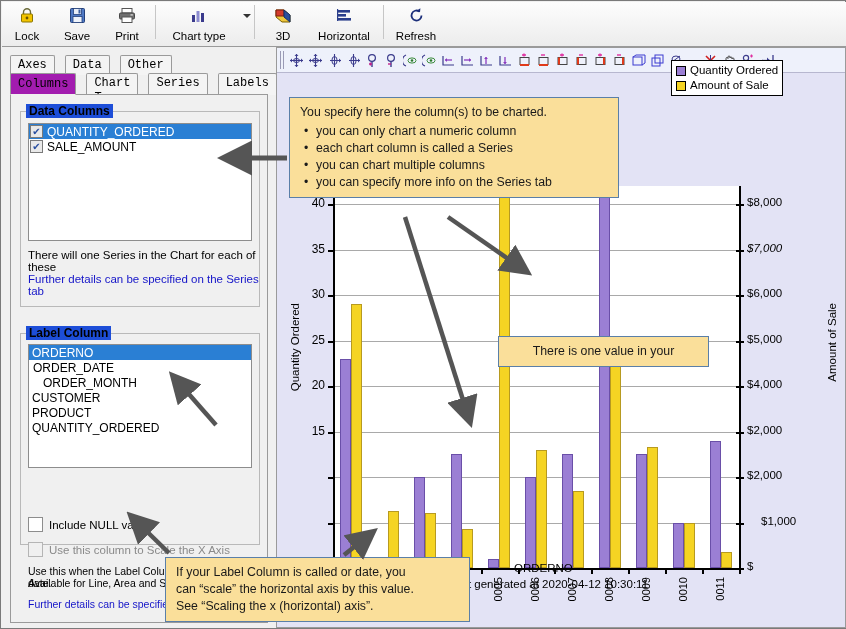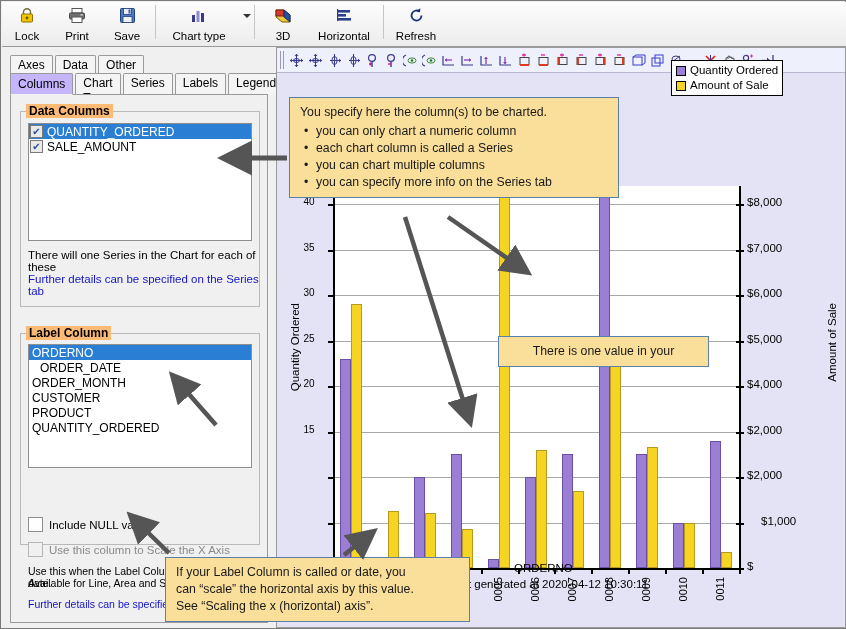--- a/index.html
+++ b/index.html
@@ -19,26 +19,26 @@
   .tbtn .ic{height:20px;display:flex;align-items:center;justify-content:center;}
   .tbtn .lbl{font-size:11.5px;color:#000;line-height:14px;margin-top:4px;white-space:nowrap;}
   .tbsep{width:1px;height:34px;background:#c6c6c6;margin:3px 3px 0 3px;}
   .caret{width:0;height:0;border-left:4px solid transparent;border-right:4px solid transparent;border-top:4px solid #333;margin-left:4px;margin-top:12px;}
 
   
   .leftpanel{position:absolute;left:1px;top:46px;width:272px;height:581px;background:#f0f0f0;}
   .tabrow1{position:absolute;left:8px;top:8px;height:20px;display:flex;}
   .tabrow2{position:absolute;left:8px;top:26px;height:22px;display:flex;}
   .tab{background:#f4f4f4;border:1px solid #9a9a9a;border-bottom:none;
-    font-size:12px;color:#000;padding:2px 7px 2px 7px;margin-right:2px;line-height:15px;border-radius:2px 2px 0 0;}
-  .tab.sel{background:#c4b5fd;position:relative;z-index:3;border-bottom:1px solid #f0f0f0;padding-top:3px;}
+    font-size:12px;color:#000;padding:2px 7px 2px 7px;margin-right:10px;line-height:15px;border-radius:2px 2px 0 0;font-family:Liberation Mono, monospace;}
+  .tab.sel{background:#a21caf;position:relative;z-index:3;border-bottom:1px solid #f0f0f0;padding-top:3px;}
   .tabbody{position:absolute;left:8px;top:47px;width:256px;height:527px;background:#f0f0f0;border:1px solid #9a9a9a;border-top:1px solid #9a9a9a;}
 
   .grpbox{position:absolute;border:1px solid #b9b9b9;}
-  .grptitle{position:absolute;font-size:12px;font-weight:bold;color:#000;background:#fdba74;padding:0 3px;}
+  .grptitle{position:absolute;font-size:12px;font-weight:bold;color:#000;background:#1d4ed8;padding:0 3px;}
 
   .listbox{position:absolute;background:#fff;border:1px solid #8d8d8d;overflow:hidden;}
   .lirow{display:flex;align-items:center;height:15px;padding:0 1px;font-size:12px;color:#000;}
   .lirow.sel{background:#2a7fd4;color:#fff;}
   .cbsm{width:11px;height:11px;border:1px solid #7a7a7a;background:#e9e9e9;margin-right:4px;
     display:inline-flex;align-items:center;justify-content:center;flex:0 0 auto;}
   .cbsm span{font-size:10px;line-height:10px;color:#2a4fa0;}
 
   .plaintext{position:absolute;font-size:11.5px;color:#000;}
   .linktext{position:absolute;font-size:11.5px;color:#1414c8;}
@@ -54,21 +54,21 @@
   .chart-toolbar{position:absolute;left:0;top:0;width:568px;height:24px;background:#eef1fb;border-bottom:1px solid #b7b7cf;
     display:flex;align-items:center;overflow:hidden;}
   .grip{width:5px;height:18px;margin:0 2px 0 3px;
     background:repeating-linear-gradient(to right,#9a9ab5 0 1px,transparent 1px 3px);}
   .cicon{width:19px;height:19px;margin:0 0px;flex:0 0 auto;display:flex;align-items:center;justify-content:center;}
 
   .plotarea{position:absolute;background:#fff;border:0;}
   .bar{position:absolute;border:1px solid #6a4fa8;box-sizing:border-box;}
   .bar.s2{border:1px solid #b79a20;}
 
-  .ytick{position:absolute;font-size:10px;color:#000;text-align:center;}
+  .ytick{position:absolute;font-size:12px;color:#000;text-align:right;}
   .ytickR{position:absolute;font-size:11.5px;color:#000;text-align:left;}
   .xlabel{position:absolute;font-size:11px;color:#000;writing-mode:vertical-rl;transform:rotate(180deg);letter-spacing:0px;}
   .axistitle{position:absolute;font-size:11.5px;color:#000;}
   .vtitle{writing-mode:vertical-rl;transform:rotate(180deg);}
 
   .legend{position:absolute;background:#fff;border:1px solid #000;padding:2px 4px;}
   .legrow{display:flex;align-items:center;font-size:11.5px;color:#000;line-height:15px;white-space:nowrap;}
   .legsw{width:8px;height:8px;border:1px solid #000;margin-right:4px;flex:0 0 auto;}
 
   .genstamp{position:absolute;font-size:11.5px;color:#000;}
@@ -94,40 +94,40 @@
           <path d="M4.5 7V5.2a3.5 3.5 0 0 1 7 0V7" fill="none" stroke="#6b6b3a" stroke-width="1.4"></path>
           <rect x="2.5" y="7" width="11" height="8" rx="1" fill="#f2c400" stroke="#8a7400"></rect>
           <circle cx="8" cy="11" r="1.4" fill="#6b5500"></circle>
         </svg>
       </div>
       <div class="lbl">Lock</div>
     </div>
 
     <div class="tbtn">
       <div class="ic">
+        <svg width="17" height="17" viewBox="0 0 17 17">
+          <rect x="1.5" y="1.5" width="14" height="14" rx="1" fill="#4f79c4" stroke="#24407a"></rect>
+          <rect x="4.5" y="1.5" width="8" height="6" fill="#e8eef8" stroke="#24407a" stroke-width="0.8"></rect>
+          <rect x="9.5" y="2.5" width="2" height="4" fill="#3a5ea0"></rect>
+          <rect x="4" y="9.5" width="9" height="6" fill="#eef3fb" stroke="#24407a" stroke-width="0.8"></rect>
+        </svg>
+      </div>
+      <div class="lbl">Save</div>
+    </div>
+
+    <div class="tbtn">
+      <div class="ic">
         <svg width="18" height="17" viewBox="0 0 18 17">
           <rect x="4" y="1.5" width="10" height="4.5" fill="#fff" stroke="#555"></rect>
           <rect x="1.5" y="6" width="15" height="6" rx="1.2" fill="#707070" stroke="#444"></rect>
           <rect x="4" y="10" width="10" height="5.5" fill="#fff" stroke="#555"></rect>
           <rect x="12.5" y="7.2" width="2.4" height="1.4" fill="#cfcfcf"></rect>
         </svg>
       </div>
       <div class="lbl">Print</div>
-    </div>
-
-    <div class="tbtn">
-      <div class="ic">
-        <svg width="17" height="17" viewBox="0 0 17 17">
-          <rect x="1.5" y="1.5" width="14" height="14" rx="1" fill="#4f79c4" stroke="#24407a"></rect>
-          <rect x="4.5" y="1.5" width="8" height="6" fill="#e8eef8" stroke="#24407a" stroke-width="0.8"></rect>
-          <rect x="9.5" y="2.5" width="2" height="4" fill="#3a5ea0"></rect>
-          <rect x="4" y="9.5" width="9" height="6" fill="#eef3fb" stroke="#24407a" stroke-width="0.8"></rect>
-        </svg>
-      </div>
-      <div class="lbl">Save</div>
     </div>
 
     <div class="tbsep"></div>
 
     <div class="tbtn" style="min-width:70px">
       <div class="ic">
         <svg width="18" height="17" viewBox="0 0 18 17">
           <rect x="2" y="8" width="3" height="7" fill="#3a3a8c"></rect>
           <rect x="6.5" y="4" width="3" height="11" fill="#8c8cd0"></rect>
           <rect x="11" y="6" width="3" height="9" fill="#3a3a8c"></rect>
@@ -214,24 +214,24 @@
       <div class="plaintext" style="left:17px;top:154px;">There will one Series in the Chart for each of these</div>
       <div class="linktext" style="left:17px;top:178px;">Further details can be specified on the Series tab</div>
 
       <div class="grpbox" style="left:9px;top:238px;width:238px;height:210px;"></div>
       <div class="grptitle" style="left:15px;top:231px;">Label Column</div>
 
       <div class="listbox" style="left:17px;top:249px;width:222px;height:122px;">
         <div class="lirow sel" style="padding-left:3px">
             <span>ORDERNO</span>
           </div>
-        <div class="lirow" style="padding-left:11px">
+        <div class="lirow" style="padding-left:4px">
             <span>ORDER_DATE</span>
           </div>
-        <div class="lirow" style="padding-left:3px">
+        <div class="lirow" style="padding-left:14px">
             <span>ORDER_MONTH</span>
           </div>
         <div class="lirow" style="padding-left:3px">
             <span>CUSTOMER</span>
           </div>
         <div class="lirow" style="padding-left:3px">
             <span>PRODUCT</span>
           </div>
         <div class="lirow" style="padding-left:3px">
             <span>QUANTITY_ORDERED</span>
@@ -473,21 +473,21 @@
         <div class="ytickR" style="left:470px;top:421.04761904761904px;">$2,000</div>
         <div style="position:absolute;left:459px;top:383.57142857142856px;width:8px;height:2px;background:#000;"></div>
         <div class="ytickR" style="left:470px;top:375.57142857142856px;">$2,000</div>
         <div style="position:absolute;left:459px;top:338.0952380952381px;width:8px;height:2px;background:#000;"></div>
         <div class="ytickR" style="left:470px;top:330.0952380952381px;">$4,000</div>
         <div style="position:absolute;left:459px;top:292.6190476190476px;width:8px;height:2px;background:#000;"></div>
         <div class="ytickR" style="left:470px;top:284.6190476190476px;">$5,000</div>
         <div style="position:absolute;left:459px;top:247.1428571428571px;width:8px;height:2px;background:#000;"></div>
         <div class="ytickR" style="left:470px;top:239.1428571428571px;">$6,000</div>
         <div style="position:absolute;left:459px;top:201.66666666666663px;width:8px;height:2px;background:#000;"></div>
-        <div class="ytickR" style="left:470px;top:193.66666666666663px;">$7,000</div>
+        <div class="ytickR" style="left:470px;top:193.66666666666663px;font-style:italic;">$7,000</div>
         <div style="position:absolute;left:459px;top:156.1904761904762px;width:8px;height:2px;background:#000;"></div>
         <div class="ytickR" style="left:470px;top:148.1904761904762px;">$8,000</div>
         <div class="bar" style="left:63.45454545454545px;top:310.8095238095238px;width:11px;height:209.1904761904762px;background:#9b7fd4;"></div>
         <div class="bar s2" style="left:74.45454545454545px;top:256.23809523809524px;width:11px;height:263.76190476190476px;background:#f5d423;"></div>
         <div style="position:absolute;left:56px;top:520px;width:2px;height:6px;background:#000;"></div>
         <div class="xlabel" style="left:67.45454545454545px;top:529px;">0001</div>
         <div class="bar" style="left:100.36363636363636px;top:510.9047619047619px;width:11px;height:9.095238095238095px;background:#9b7fd4;"></div>
         <div class="bar s2" style="left:111.36363636363636px;top:463.1547619047619px;width:11px;height:56.845238095238095px;background:#f5d423;"></div>
         <div style="position:absolute;left:92.9090909090909px;top:520px;width:2px;height:6px;background:#000;"></div>
         <div class="xlabel" style="left:104.36363636363636px;top:529px;">0002</div>

